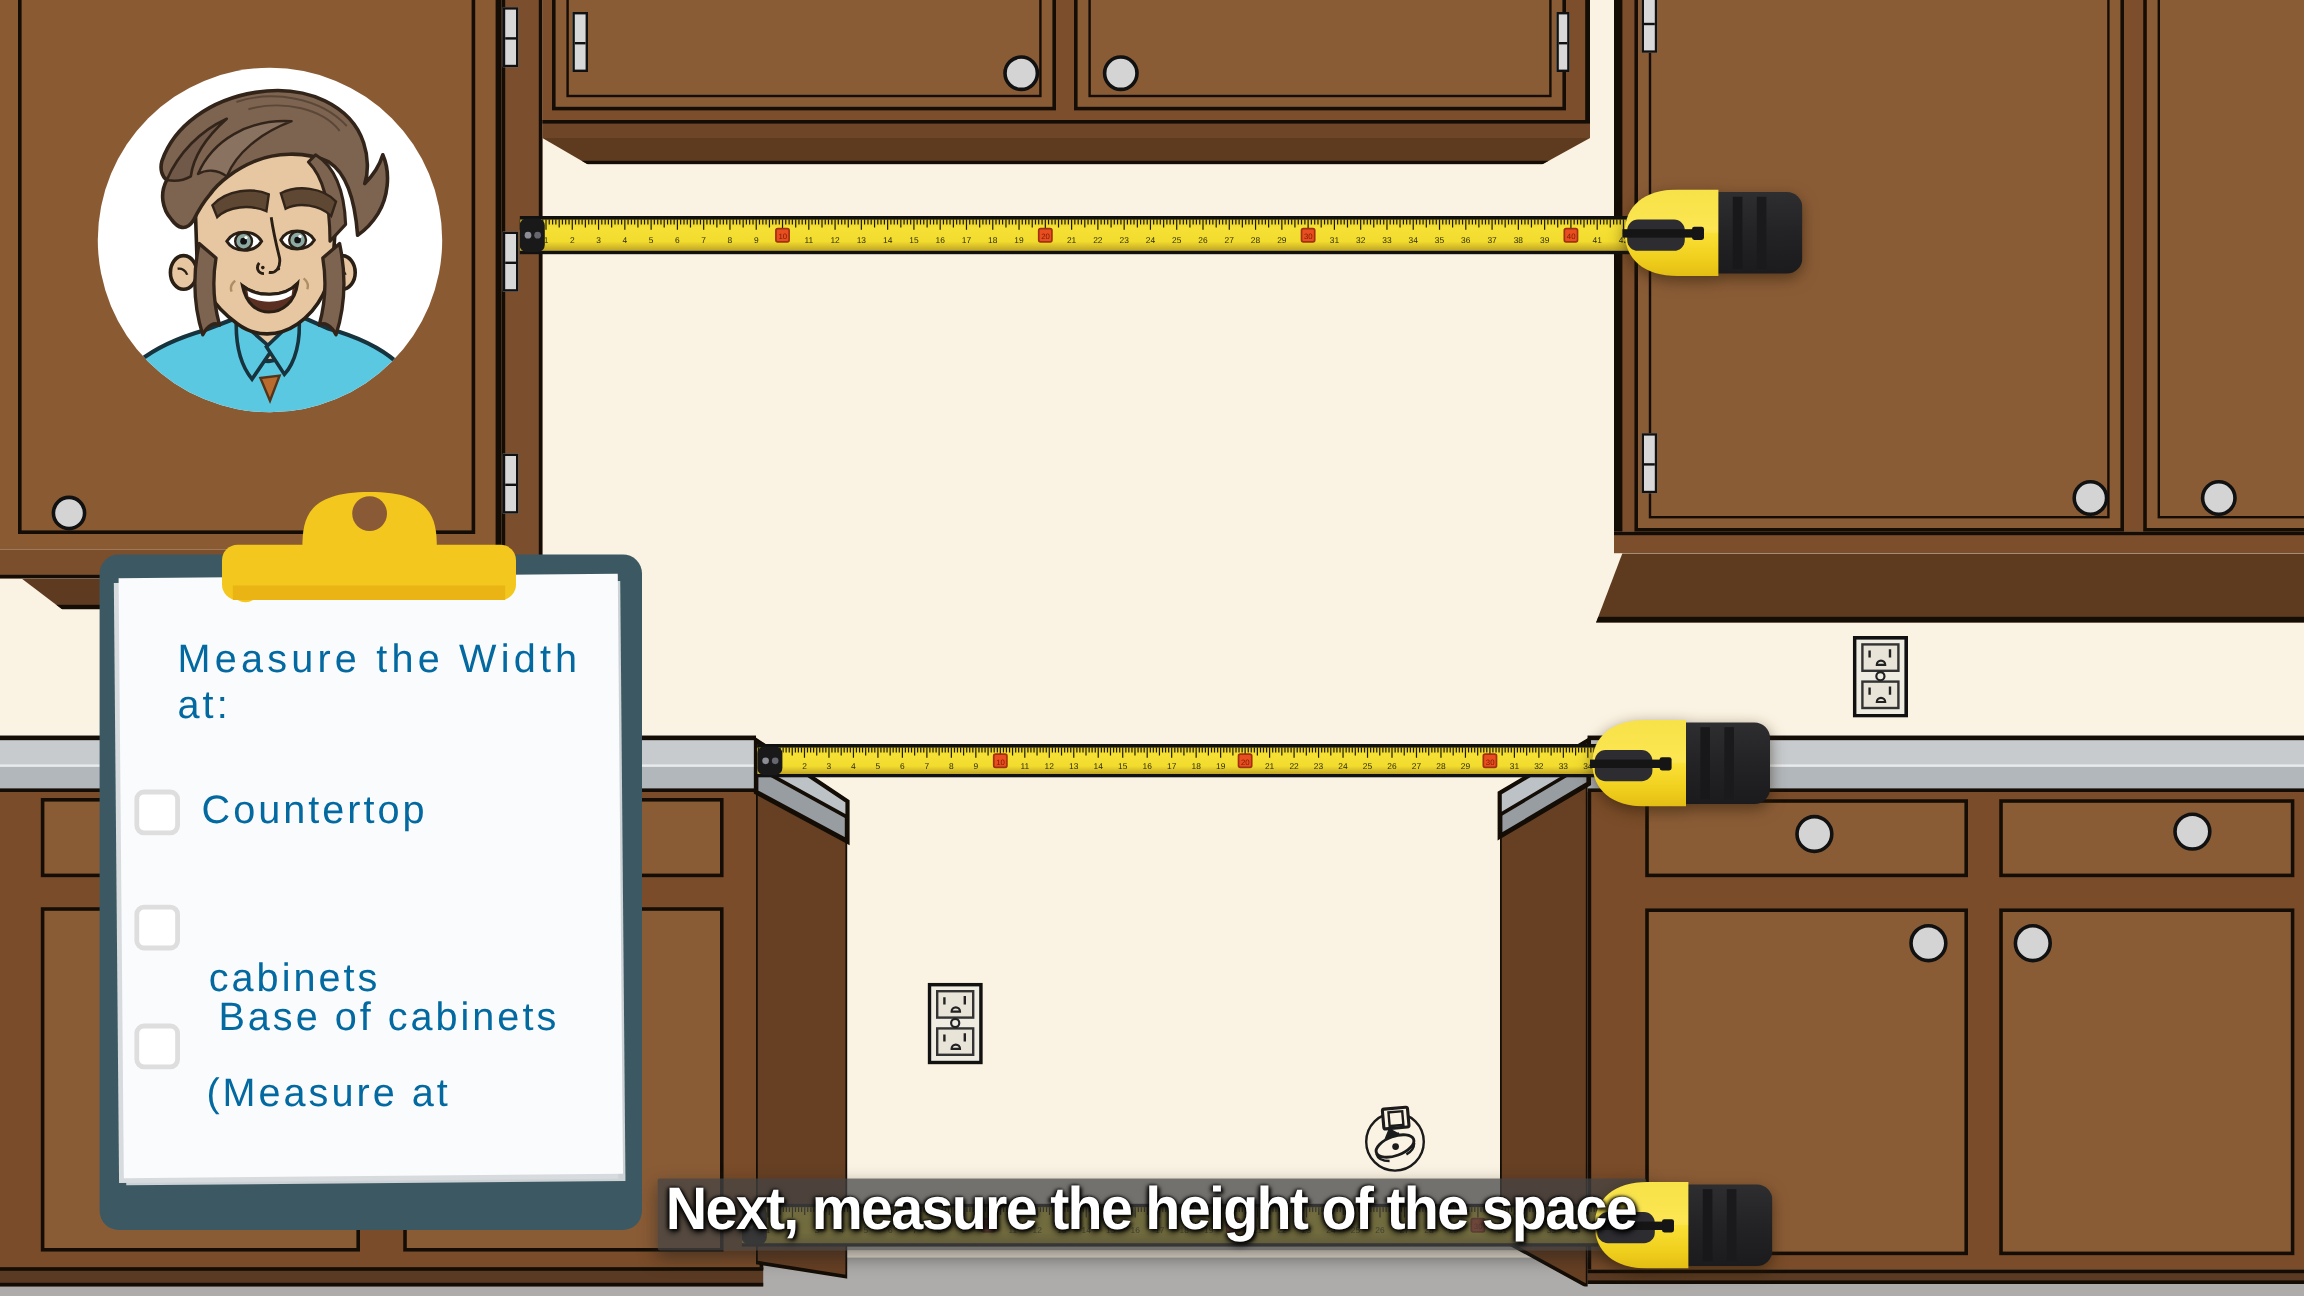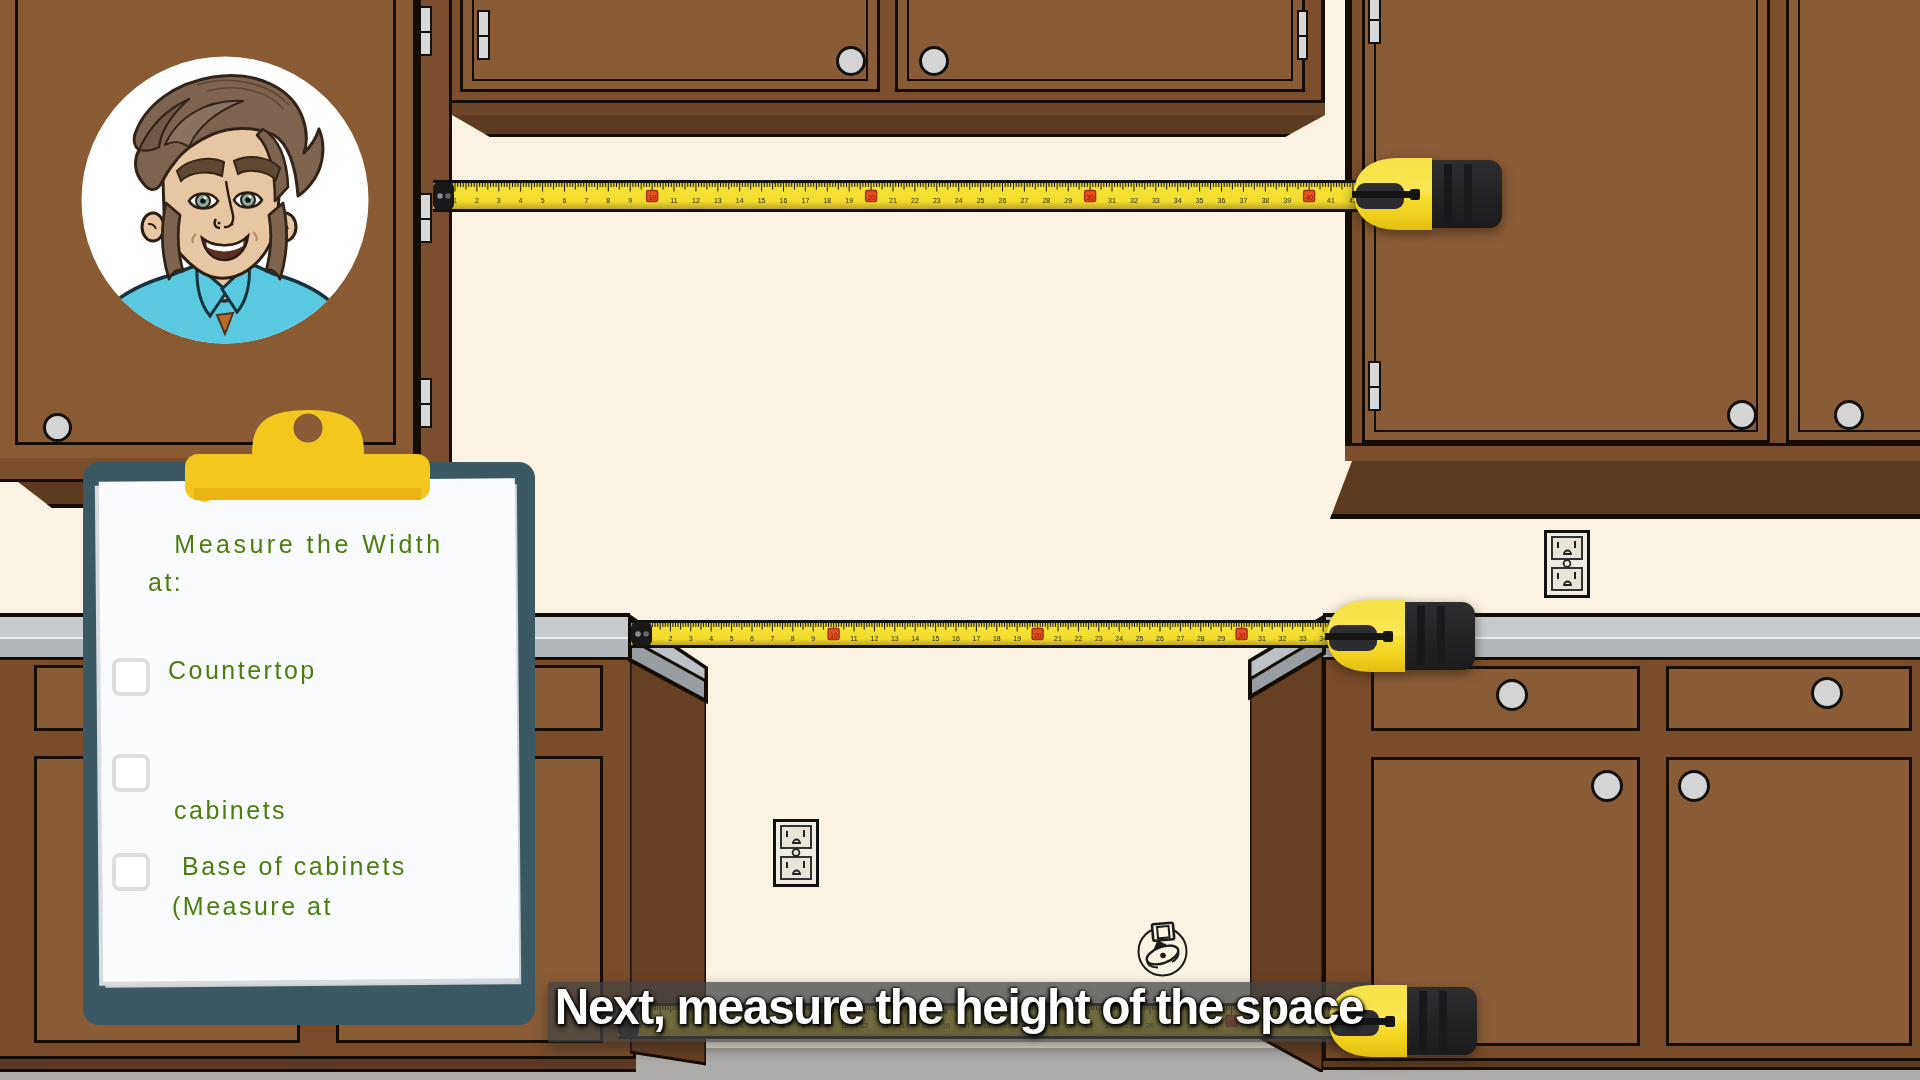--- a/index.html
+++ b/index.html
@@ -3,21 +3,21 @@
 <style>
 html,body{margin:0;padding:0}
 #scene{position:relative;width:1920px;height:1080px;overflow:hidden;background:#faf2e2;
   font-family:"Liberation Sans",sans-serif}
 .abs{position:absolute}
 .knob{position:absolute;border-radius:50%;background:#d4d4d4;border:3px solid #111;box-sizing:border-box}
 .hinge{position:absolute;width:13px;background:#d8d8d8;border:2px solid #111;box-sizing:border-box}
 .hinge:before{content:"";position:absolute;left:0;right:0;top:50%;height:2px;background:#111}
 .inset{position:absolute;border:3px solid #140d06;box-sizing:border-box;background:#8a5c36}
 .cb{position:absolute;width:38px;height:38px;border:4px solid #dedede;border-radius:8px;background:#fff;box-sizing:border-box}
-.hw{position:absolute;color:#4d7c0f;font-size:25px;letter-spacing:2.5px;white-space:nowrap}
+.hw{position:absolute;color:#0369a1;font-size:33px;letter-spacing:2.5px;white-space:nowrap}
 </style></head>
 <body>
 <div id="scene">
     <div class="abs" style="left:0;top:1048px;width:1920px;height:32px;background:#adacaa"></div>
     <div class="abs" style="left:0;top:0;width:418px;height:458px;background:#8a5a33;border-right:5px solid #140d06;box-sizing:border-box"></div>
     <div class="abs" style="left:15px;top:-10px;width:381px;height:455px;border:3px solid #140d06;box-sizing:border-box"></div>
     <div class="knob" style="left:43px;top:413px;width:29px;height:29px"></div>
     <div class="abs" style="left:0;top:458px;width:418px;height:24px;background:#7b4e2c;border-bottom:3px solid #140d06;box-sizing:border-box"></div>
     <div class="abs" style="left:0;top:482px;width:418px;height:26px;background:#5e3b20;border-bottom:4px solid #140d06;box-sizing:border-box;clip-path:polygon(18px 0,418px 0,418px 26px,52px 26px)"></div>
     <div class="abs" style="left:418px;top:0;width:34px;height:617px;background:#7b4e2e;border-left:3px solid #140d06;border-right:3px solid #140d06;box-sizing:border-box"></div>
@@ -404,14 +404,14 @@
 <path d="M14 80 L241 80 L241 92 L14 92 Z" fill="#e9b414"></path>
 <path d="M18 92 a13 13 0 0 0 13 0 Z" fill="#f3c71e"></path>
 </svg>
     <div class="hw" style="left:148px;top:530px;width:322px;text-align:center;letter-spacing:3.5px">Measure the Width</div>
     <div class="hw" style="left:148px;top:568px;width:322px;text-align:left">at:</div>
     <div class="cb" style="left:112px;top:658px"></div>
     <div class="hw" style="left:168px;top:656px">Countertop</div>
     <div class="cb" style="left:112px;top:754px"></div>
     <div class="hw" style="left:174px;top:796px">cabinets</div>
     <div class="cb" style="left:112px;top:853px"></div>
-    <div class="hw" style="left:182px;top:852px">Base of cabinets</div>
+    <div class="hw" style="left:182px;top:828px">Base of cabinets</div>
     <div class="hw" style="left:172px;top:892px">(Measure at</div>
   </div>
 </body></html>

